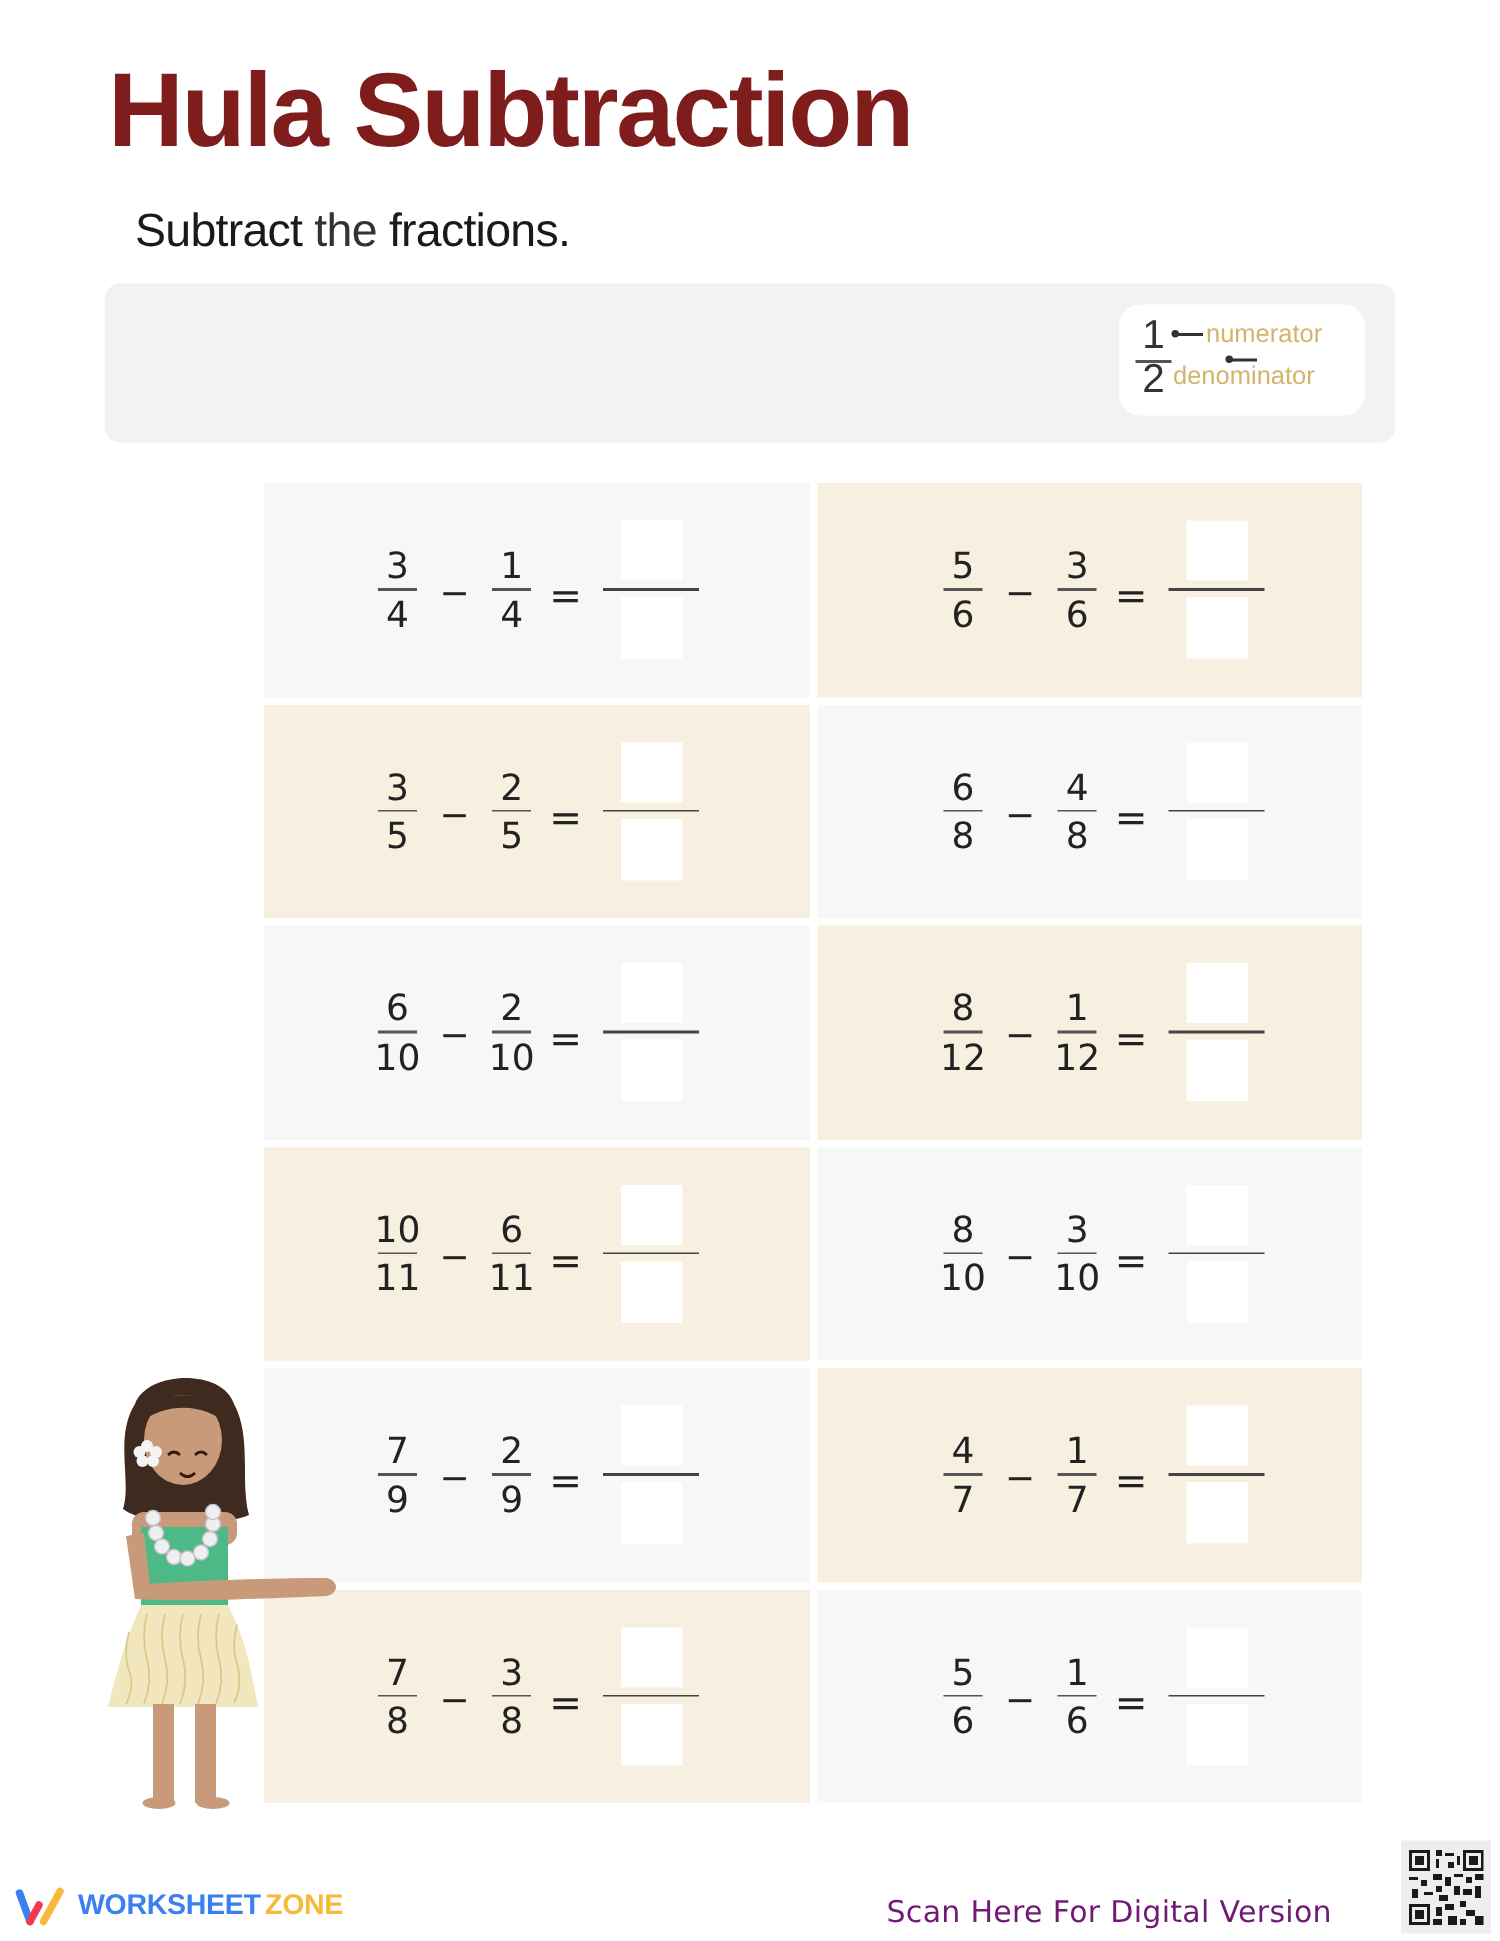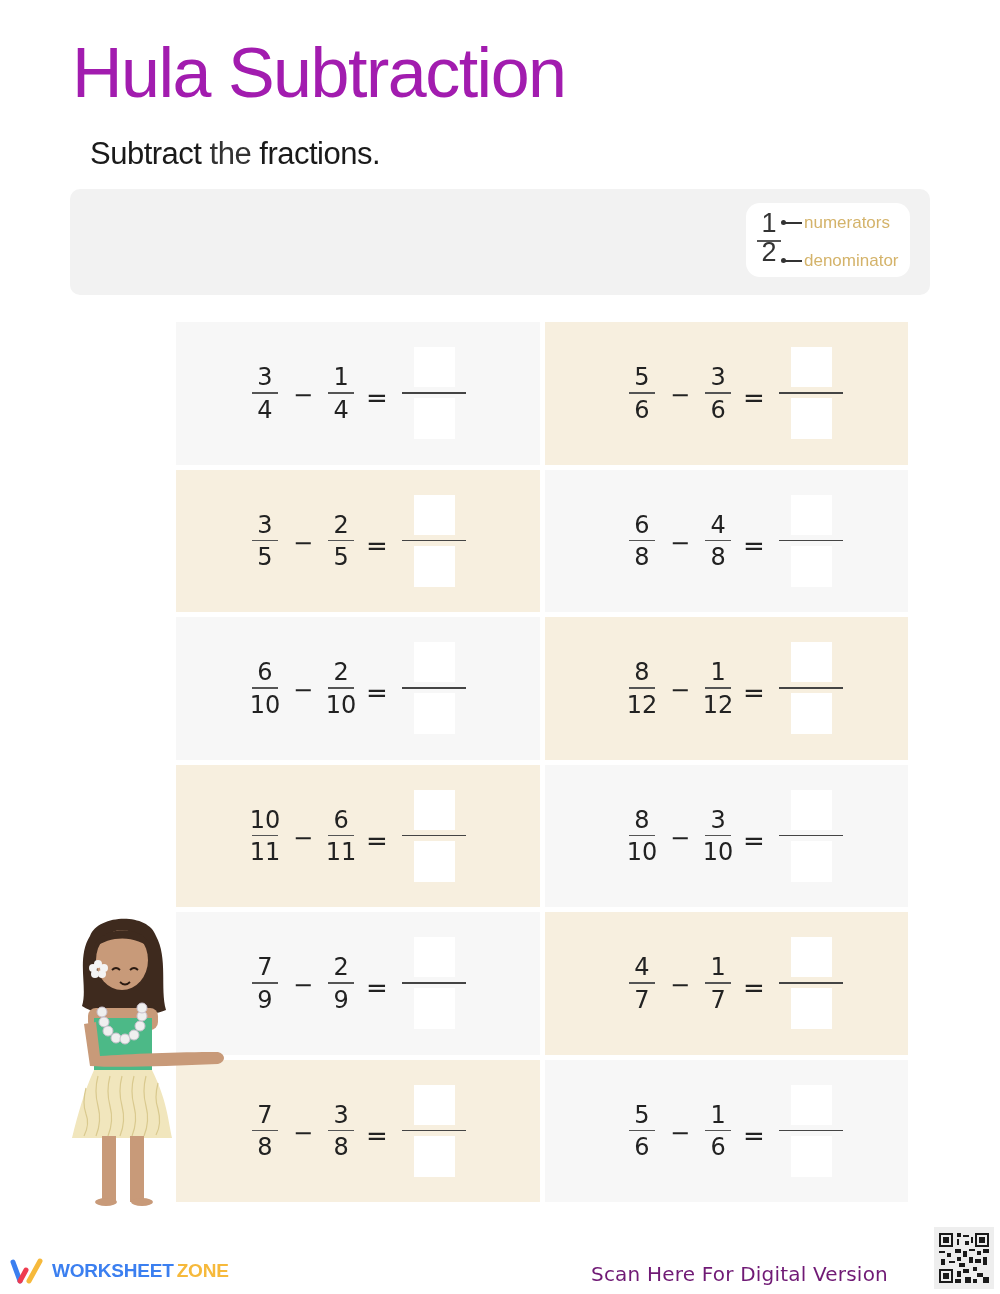--- a/index.html
+++ b/index.html
@@ -1,22 +1,22 @@
 <!DOCTYPE html>
 <html><head>
   <meta charset="utf-8">
   <style>
     * { box-sizing: border-box; margin: 0; padding: 0; }
     html, body { width: 1000px; height: 1294px; background: #ffffff; overflow: hidden; }
     body { position: relative; font-family: "DejaVu Sans", sans-serif; color: #1a1a1a; }
 
     .title {
       position: absolute; left: 72px; top: 38px;
-      font-family: "Liberation Sans", sans-serif; font-weight: 400;
-      font-size: 70px; letter-spacing: -1.5px; color: #a21caf; line-height: 1;
+      font-family: "Liberation Sans", sans-serif; font-weight: 700;
+      font-size: 70px; letter-spacing: -1.5px; color: #7f1d1d; line-height: 1;
     }
     .subtitle {
       position: absolute; left: 90px; top: 136px;
       font-family: "Liberation Sans", sans-serif; font-size: 31px; color: #1a1a1a;
       letter-spacing: -0.5px;
     }
     .subtitle .light { font-weight: 300; color: #333; }
 
     .info-box {
       position: absolute; left: 70px; top: 189px; width: 860px; height: 106px;
@@ -39,21 +39,21 @@
     .ex-num { top: 5px; }
     .ex-den { top: 34px; }
     .ex-bar { position: absolute; left: 11px; top: 37px; width: 24px; height: 1.5px; background: #555; }
     .ex-label {
       position: absolute; left: 36px; font-family: "Liberation Sans", sans-serif;
       font-size: 17px; color: #d4b36a; display: flex; align-items: center;
     }
     .ex-label .arrow { display: inline-block; position: relative; width: 20px; height: 2px; background: #333; margin-right: 2px; }
     .ex-label .arrow::before { content: ""; position: absolute; left: -1px; top: -2px; width: 5px; height: 5px; border-radius: 50%; background: #333; }
     .ex-label.num { top: 10px; }
-    .ex-label.den { top: 48px; }
+    .ex-label.den { top: 36px; flex-direction: column; }
 
     .grid {
       position: absolute; left: 176px; top: 322px;
       display: grid; grid-template-columns: 364px 363px; grid-template-rows: repeat(6, 142.5px);
       column-gap: 5px; row-gap: 5px;
     }
     .cell { position: relative; }
     .cell.gray { background: #f7f7f7; }
     .cell.beige { background: #f7efdf; }
 
@@ -104,21 +104,21 @@
   <span>Subtract</span><span class="light"> the </span><span>fractions.</span>
 </div>
 
 <div class="info-box">
   <div class="example-card">
     <div class="ex-num">1</div>
     <div class="ex-bar"></div>
     <div class="ex-den">2</div>
     <div class="ex-label num">
       <span class="arrow"></span>
-      <span>numerators</span>
+      <span>numerator</span>
     </div>
     <div class="ex-label den">
       <span class="arrow"></span>
       <span>denominator</span>
     </div>
   </div>
 </div>
 
 <div class="grid" id="grid">
     <div class="cell gray col0">

